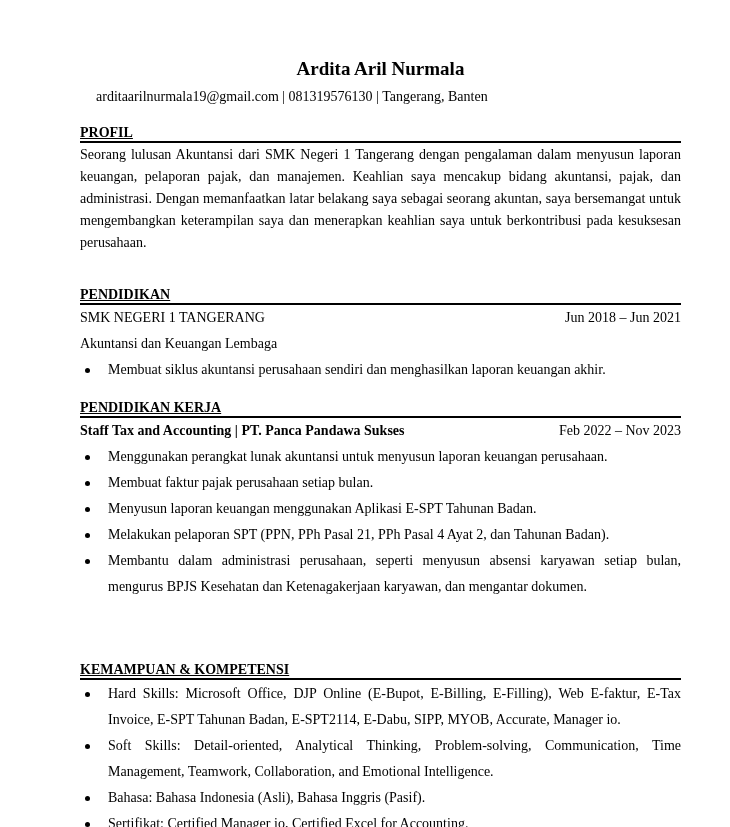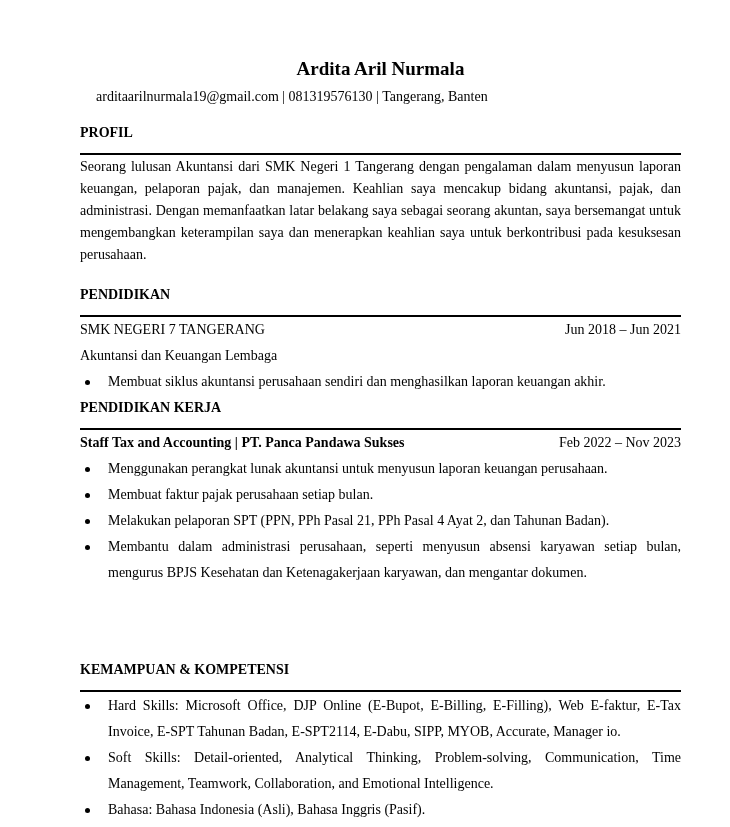--- a/index.html
+++ b/index.html
@@ -43,22 +43,23 @@
     .section {
       position: absolute;
       left: 0;
       width: 601px;
     }
     .section-title {
       font-weight: bold;
       font-size: 14px;
       line-height: 17px;
       height: 17px;
-      padding-bottom: 12px;
+      padding-bottom: 0;
       border-bottom: 2px solid #000;
+      text-decoration: underline;
     }
     .para {
       font-size: 14px;
       line-height: 22px;
       text-align: justify;
       margin-top: 1px;
     }
     .row {
       display: flex;
       justify-content: space-between;
@@ -101,38 +102,39 @@
   <div class="contact">arditaarilnurmala19@gmail.com | 081319576130 | Tangerang, Banten</div>
 
   <div class="section" style="top:124px;">
     <div class="section-title">PROFIL</div>
     <div class="para">Seorang lulusan Akuntansi dari SMK Negeri 1 Tangerang dengan pengalaman dalam menyusun laporan keuangan, pelaporan pajak, dan manajemen. Keahlian saya mencakup bidang akuntansi, pajak, dan administrasi. Dengan memanfaatkan latar belakang saya sebagai seorang akuntan, saya bersemangat untuk mengembangkan keterampilan saya dan menerapkan keahlian saya untuk berkontribusi pada kesuksesan perusahaan.</div>
   </div>
 
   <div class="section" style="top:286px;">
     <div class="section-title">PENDIDIKAN</div>
     <div class="row">
-      <span class="left">SMK NEGERI 7 TANGERANG</span>
+      <span class="left">SMK NEGERI 1 TANGERANG</span>
       <span class="right">Jun 2018 – Jun 2021</span>
     </div>
     <div class="sub">Akuntansi dan Keuangan Lembaga</div>
     <ul class="bullets">
       <li><span class="dot"></span><span>Membuat siklus akuntansi perusahaan sendiri dan menghasilkan laporan keuangan akhir.</span></li>
     </ul>
   </div>
 
   <div class="section" style="top:399px;">
     <div class="section-title">PENDIDIKAN KERJA</div>
     <div class="row">
       <span class="left bold">Staff Tax and Accounting | PT. Panca Pandawa Sukses</span>
       <span class="right">Feb 2022 – Nov 2023</span>
     </div>
     <ul class="bullets">
       <li><span class="dot"></span><span>Menggunakan perangkat lunak akuntansi untuk menyusun laporan keuangan perusahaan.</span></li>
       <li><span class="dot"></span><span>Membuat faktur pajak perusahaan setiap bulan.</span></li>
+      <li><span class="dot"></span><span>Menyusun laporan keuangan menggunakan Aplikasi E-SPT Tahunan Badan.</span></li>
       <li><span class="dot"></span><span>Melakukan pelaporan SPT (PPN, PPh Pasal 21, PPh Pasal 4 Ayat 2, dan Tahunan Badan).</span></li>
       <li><span class="dot"></span><span>Membantu dalam administrasi perusahaan, seperti menyusun absensi karyawan setiap bulan, mengurus BPJS Kesehatan dan Ketenagakerjaan karyawan, dan mengantar dokumen.</span></li>
     </ul>
   </div>
 
   <div class="section" style="top:617px;margin-top:44px;">
     <div class="section-title">KEMAMPUAN &amp; KOMPETENSI</div>
     <ul class="bullets" style="margin-top:1px;">
       <li><span class="dot"></span><span>Hard Skills: Microsoft Office, DJP Online (E-Bupot, E-Billing, E-Filling), Web E-faktur, E-Tax Invoice, E-SPT Tahunan Badan, E-SPT2114, E-Dabu, SIPP, MYOB, Accurate, Manager io.</span></li>
       <li><span class="dot"></span><span>Soft Skills: Detail-oriented, Analytical Thinking, Problem-solving, Communication, Time Management, Teamwork, Collaboration, and Emotional Intelligence.</span></li>

